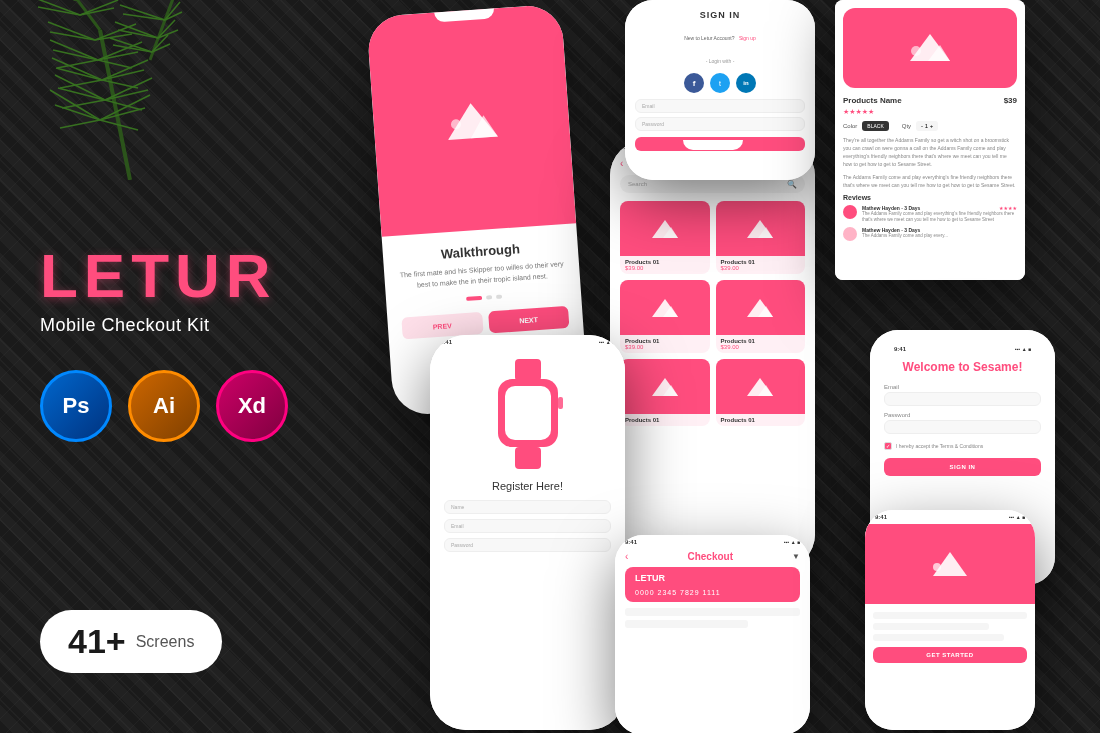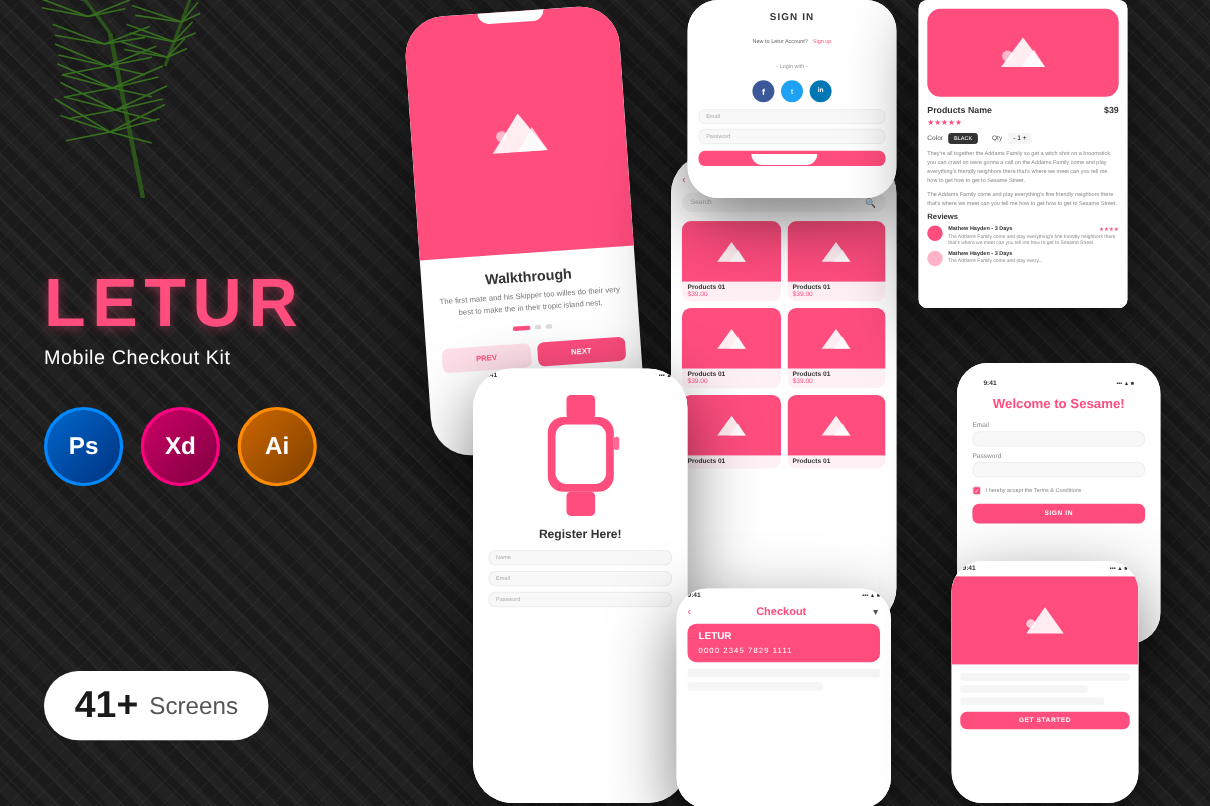--- a/index.html
+++ b/index.html
@@ -259,31 +259,31 @@
 
   <div style="position:absolute; top:240px; left:40px;">
     <div style="font-size:62px; font-weight:900; letter-spacing:6px; color:#ff4d7e; font-family:Arial,sans-serif; text-shadow:0 2px 10px rgba(255,77,126,0.4);">LETUR</div>
     <div style="font-size:18px; color:#ffffff; font-weight:400; margin-top:4px; letter-spacing:0.5px;">Mobile Checkout Kit</div>
   </div>
 
   <div class="tool-badges">
     <div class="tool-badge badge-ps">
       <span>Ps</span>
     </div>
+    <div class="tool-badge badge-ai">
+      <span>Ai</span>
+    </div>
     <div class="tool-badge badge-xd">
       <span>Xd</span>
     </div>
-    <div class="tool-badge badge-ai">
-      <span>Ai</span>
-    </div>
   </div>
 
   <div style="position:absolute; bottom:60px; left:40px; background:white; border-radius:40px; padding:12px 28px; display:flex; align-items:center; gap:6px;">
     <span style="font-size:34px; font-weight:900; color:#1a1a1a;">41+</span>
-    <span style="font-size:22px; color:#555; margin-left:4px;">Screens</span>
+    <span style="font-size:16px; color:#555; margin-left:4px;">Screens</span>
   </div>
 </div>
 
 <div class="phone-mockup phone-walkthrough" style="width:195px; height:400px; top:10px; left:380px; transform:rotate(-4deg);">
   <div class="phone-notch"></div>
   <div class="phone-screen">
 
     <div style="background:#ff4d7e; height:220px; display:flex; align-items:center; justify-content:center; position:relative;">
 
       <svg width="60" height="45" viewBox="0 0 60 45">
@@ -428,21 +428,21 @@
 
         <rect x="22" y="27" width="46" height="54" rx="10" fill="white"></rect>
 
         <rect x="32" y="88" width="26" height="22" rx="4" fill="#ff4d7e"></rect>
 
         <rect x="75" y="38" width="5" height="12" rx="2" fill="#ff6b95"></rect>
       </svg>
     </div>
 
     <div style="padding:6px 14px;">
-      <div style="font-size:11px; font-weight:700; color:#333; text-align:center; margin-bottom:8px;">Register Here!</div>
+      <div style="font-size:11px; font-weight:400; color:#333; text-align:center; margin-bottom:8px;">Register Here!</div>
       <div class="mock-input" style="margin-bottom:5px;">
         <span class="mock-input-label">Name</span>
       </div>
       <div class="mock-input" style="margin-bottom:5px;">
         <span class="mock-input-label">Email</span>
       </div>
       <div class="mock-input" style="margin-bottom:10px;">
         <span class="mock-input-label">Password</span>
       </div>
     </div>

